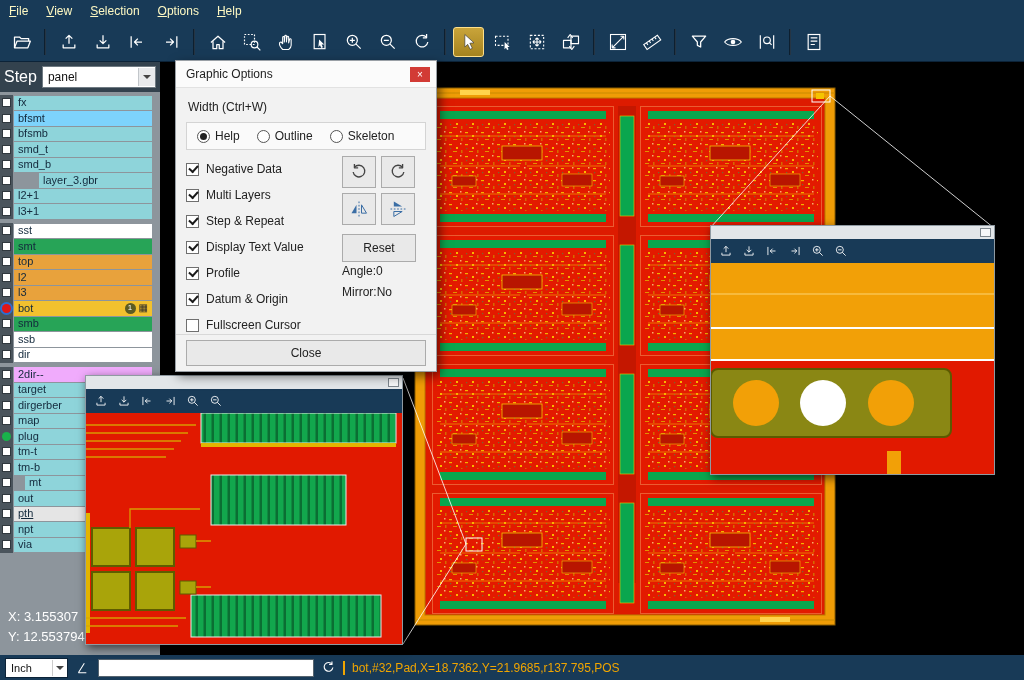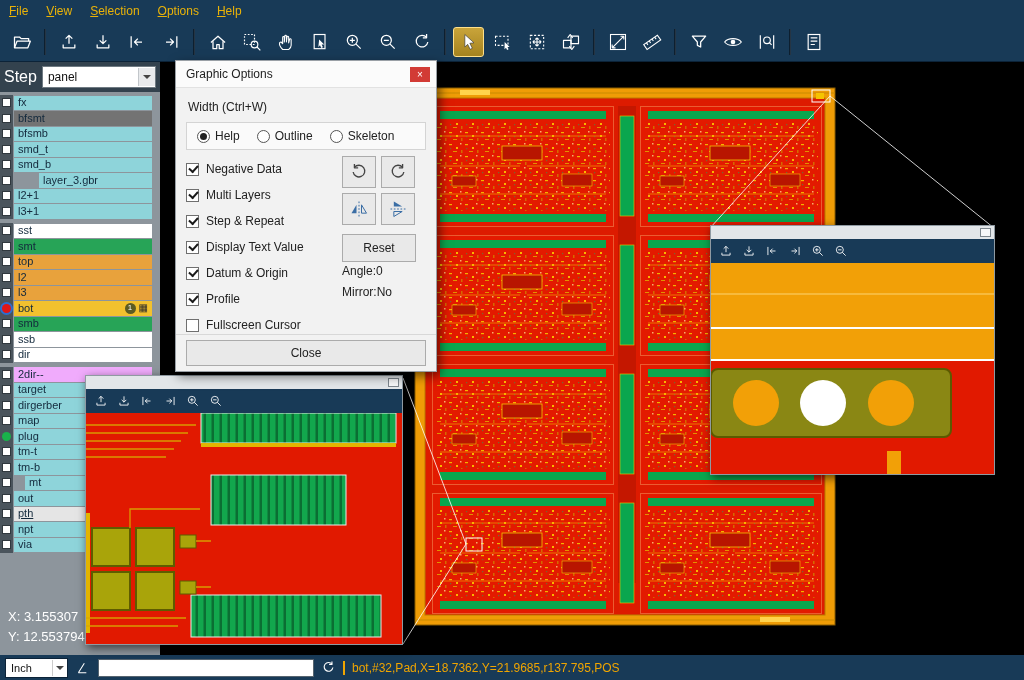--- a/index.html
+++ b/index.html
@@ -1,19 +1,19 @@
 <!DOCTYPE html>
 <html><head>
 <meta charset="utf-8">
 <style>
   html,body{margin:0;padding:0}
   body{width:1024px;height:680px;position:relative;background:#000;font-family:"Liberation Sans",sans-serif;overflow:hidden;-webkit-font-smoothing:antialiased}
 
   
-  .menubar{position:absolute;left:0;top:0;width:100%;height:22px;background:#183a57;display:flex;align-items:center;color:#eab308;font-size:12px;z-index:3}
+  .menubar{position:absolute;left:0;top:0;width:100%;height:22px;background:#183a57;display:flex;align-items:center;color:#fef9c3;font-size:12px;z-index:3}
   .menu-item{display:inline-block;padding:3px 9px;cursor:default}
   .menu-item::first-letter{text-decoration:underline}
 
   .toolbar{position:absolute;left:0;top:22px;width:100%;height:40px;background:#183a57;border-bottom:1px solid #0c2338;display:flex;align-items:center;padding:0 6px;gap:3px;z-index:3;box-sizing:border-box}
   .tb-btn{width:31px;height:30px;display:flex;align-items:center;justify-content:center;border-radius:3px;color:#fff}
   .tb-btn svg{display:block}
   .tb-btn.hl{background:linear-gradient(#c9a43a,#a5831f);border:1px solid #ffe08a;box-sizing:border-box}
   .tb-sep{width:1px;height:26px;background:rgba(0,0,0,.45);border-right:1px solid rgba(255,255,255,.10);margin:0 4px}
 
   
@@ -378,21 +378,21 @@
       <div class="layer-row">
         <span class="chk-cell">
           <span class="chk"></span>
         </span>
         <span class="label-cell" style="background: rgb(142, 212, 218);">fx</span>
       </div>
       <div class="layer-row">
         <span class="chk-cell">
           <span class="chk"></span>
         </span>
-        <span class="label-cell" style="background: #737373;">bfsmt</span>
+        <span class="label-cell" style="background: #7dd3fc;">bfsmt</span>
       </div>
       <div class="layer-row">
         <span class="chk-cell">
           <span class="chk"></span>
         </span>
         <span class="label-cell" style="background: rgb(142, 212, 218);">bfsmb</span>
       </div>
       <div class="layer-row">
         <span class="chk-cell">
           <span class="chk"></span>
@@ -644,25 +644,25 @@
           <div class="cb-row">
             <span class="cb checked"></span>
             <span>Step &amp; Repeat</span>
           </div>
           <div class="cb-row">
             <span class="cb checked"></span>
             <span>Display Text Value</span>
           </div>
           <div class="cb-row">
             <span class="cb checked"></span>
-            <span>Datum &amp; Origin</span>
+            <span>Profile</span>
           </div>
           <div class="cb-row">
             <span class="cb checked"></span>
-            <span>Profile</span>
+            <span>Datum &amp; Origin</span>
           </div>
           <div class="cb-row">
             <span class="cb"></span>
             <span>Fullscreen Cursor</span>
           </div>
         </div>
       <div class="ctrl-col">
         <div class="tool-grid">
             <div class="sq-btn">
               <svg width="20" height="20" viewBox="0 0 24 24">

